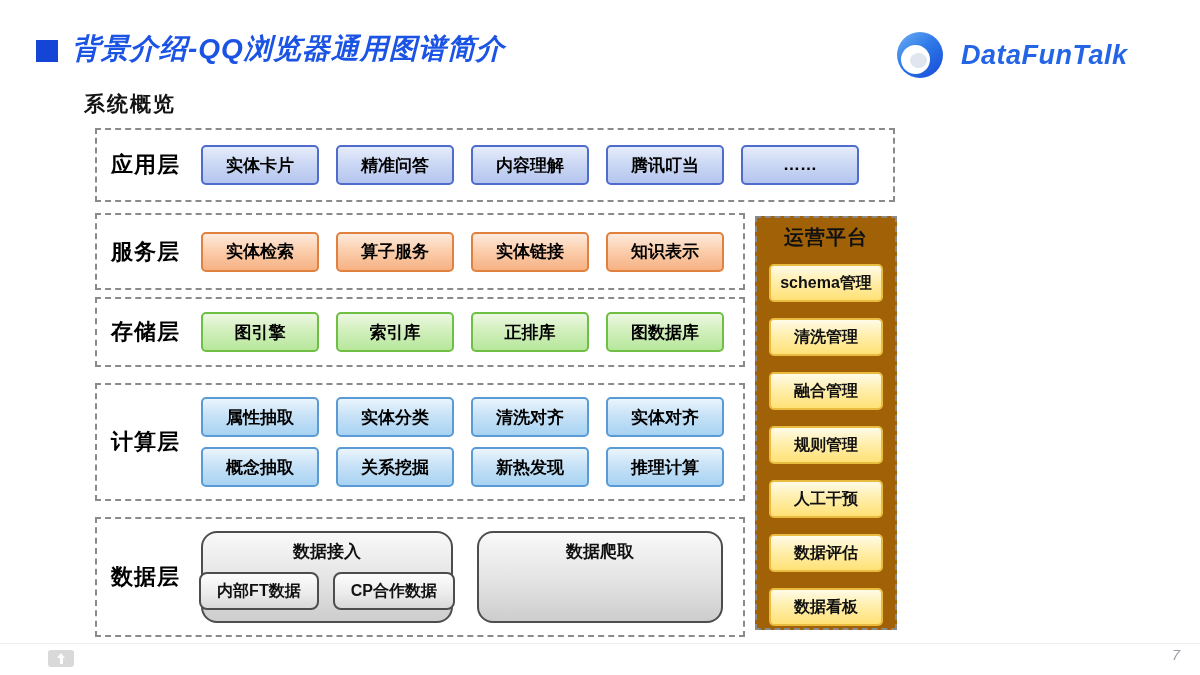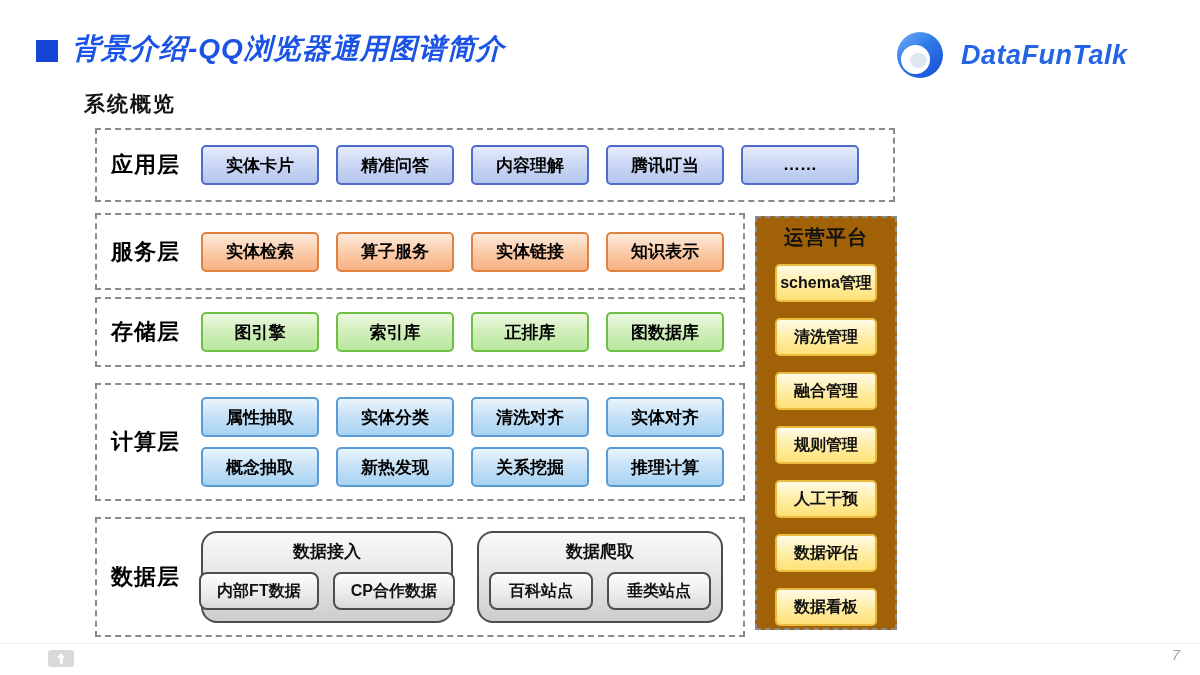--- a/index.html
+++ b/index.html
@@ -49,21 +49,21 @@
   .group-items{display:flex;gap:14px;margin-top:9px;}
   .sub-pill{height:38px;min-width:104px;padding:0 16px;box-sizing:border-box;border:2px solid #4d4d4d;border-radius:8px;
             background:linear-gradient(to bottom,#fdfdfd 0%,#ececec 55%,#d9d9d9 100%);
             display:flex;align-items:center;justify-content:center;font-size:16px;font-weight:bold;white-space:nowrap;}
 
   
   .ops-box{position:absolute;left:755px;top:216px;width:142px;height:414px;box-sizing:border-box;
            border:2px dashed #8a8a8a;display:flex;flex-direction:column;align-items:center;background:#a16207;}
   .ops-title{margin-top:6px;font-size:20px;font-weight:bold;letter-spacing:1px;}
   .ops-list{display:flex;flex-direction:column;gap:16px;margin-top:13px;}
-  .pill-yellow{width:102px;height:38px;box-sizing:border-box;border:2px solid #e9bb3e;border-radius:5px;
+  .pill-yellow{width:114px;height:38px;box-sizing:border-box;border:2px solid #e9bb3e;border-radius:5px;
                background:linear-gradient(to bottom,#fffbe8 0%,#ffefad 45%,#ffe176 100%);
                display:flex;align-items:center;justify-content:center;font-size:16px;font-weight:bold;white-space:nowrap;}
 
   
   .footer-line{position:absolute;left:0;top:643px;width:1200px;border-top:1px solid #ededed;}
   .footer-logo{position:absolute;left:48px;top:650px;width:26px;height:17px;border-radius:3px;background:#d9d9d9;
                display:flex;flex-direction:column;align-items:center;justify-content:center;}
   .footer-logo .tri{width:0;height:0;border-left:4px solid transparent;border-right:4px solid transparent;
                     border-bottom:5px solid #ffffff;}
   .footer-logo .stem{width:3px;height:6px;background:#ffffff;}
@@ -127,43 +127,39 @@
     <div class="layer-label">计算层</div>
     <div class="rows">
       <div class="btn-row">
         <div class="pill pill-sky">属性抽取</div>
         <div class="pill pill-sky">实体分类</div>
         <div class="pill pill-sky">清洗对齐</div>
         <div class="pill pill-sky">实体对齐</div>
       </div>
       <div class="btn-row">
         <div class="pill pill-sky">概念抽取</div>
+        <div class="pill pill-sky">关系挖掘</div>
         <div class="pill pill-sky">新热发现</div>
-        <div class="pill pill-sky">关系挖掘</div>
         <div class="pill pill-sky">推理计算</div>
       </div>
     </div>
   </div>
 
   <div class="layer-box box-dat">
     <div class="layer-label">数据层</div>
     <div class="group-row-wrap">
       <div class="group group-a">
         <div class="group-title">数据接入</div>
         <div class="group-items">
           <div class="sub-pill">内部FT数据</div>
           <div class="sub-pill">CP合作数据</div>
         </div>
       </div>
       <div class="group group-b">
         <div class="group-title">数据爬取</div>
-        <div class="group-items">
-          <div class="sub-pill">百科站点</div>
-          <div class="sub-pill">垂类站点</div>
-        </div>
       </div>
     </div>
   </div>
 
   <div class="ops-box">
     <div class="ops-title">运营平台</div>
     <div class="ops-list">
       <div class="pill-yellow">schema管理</div>
       <div class="pill-yellow">清洗管理</div>
       <div class="pill-yellow">融合管理</div>

